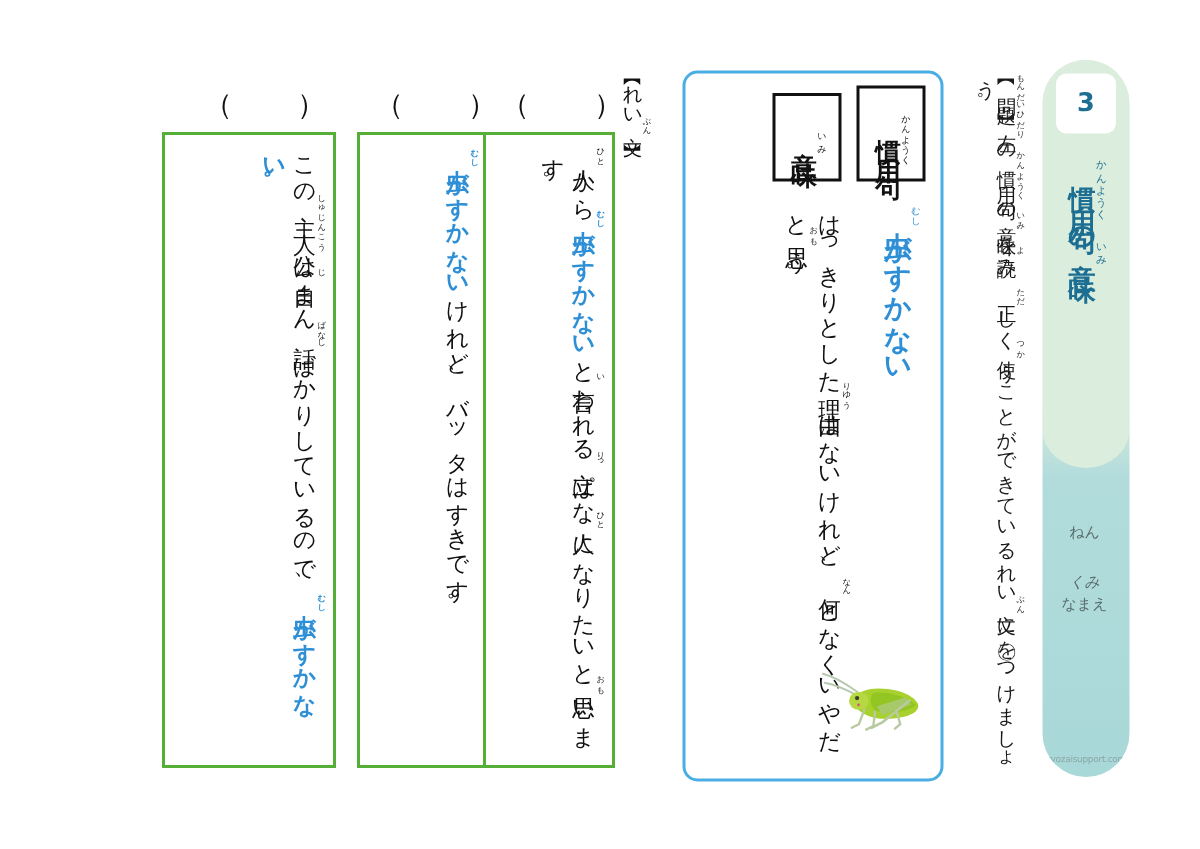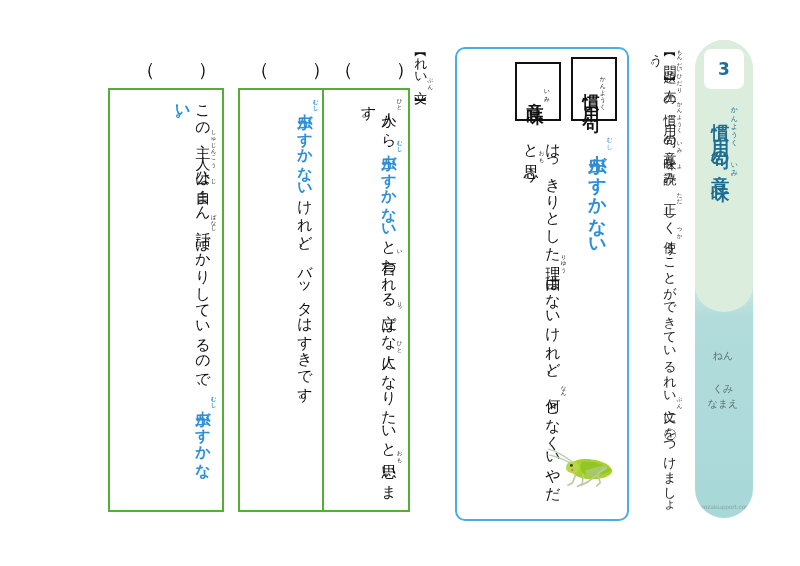--- a/index.html
+++ b/index.html
@@ -78,21 +78,21 @@
     position: absolute;
     left: 0;
     top: 310px;
     width: 56px;
     text-align: center;
     color: #5a6d6d;
     font-size: 10px;
     line-height: 1.1;
   }
   .name-block .l1 { margin-bottom: 22px; }
-  .name-block .l2 { margin-bottom: 4px; }
+  .name-block .l2 { margin-bottom: 4px; font-style: italic; }
 
   .watermark {
     position: absolute;
     left: 0;
     bottom: 8px;
     width: 58px;
     text-align: center;
     font-size: 6px;
     color: #8aa6a6;
     letter-spacing: -0.2px;

